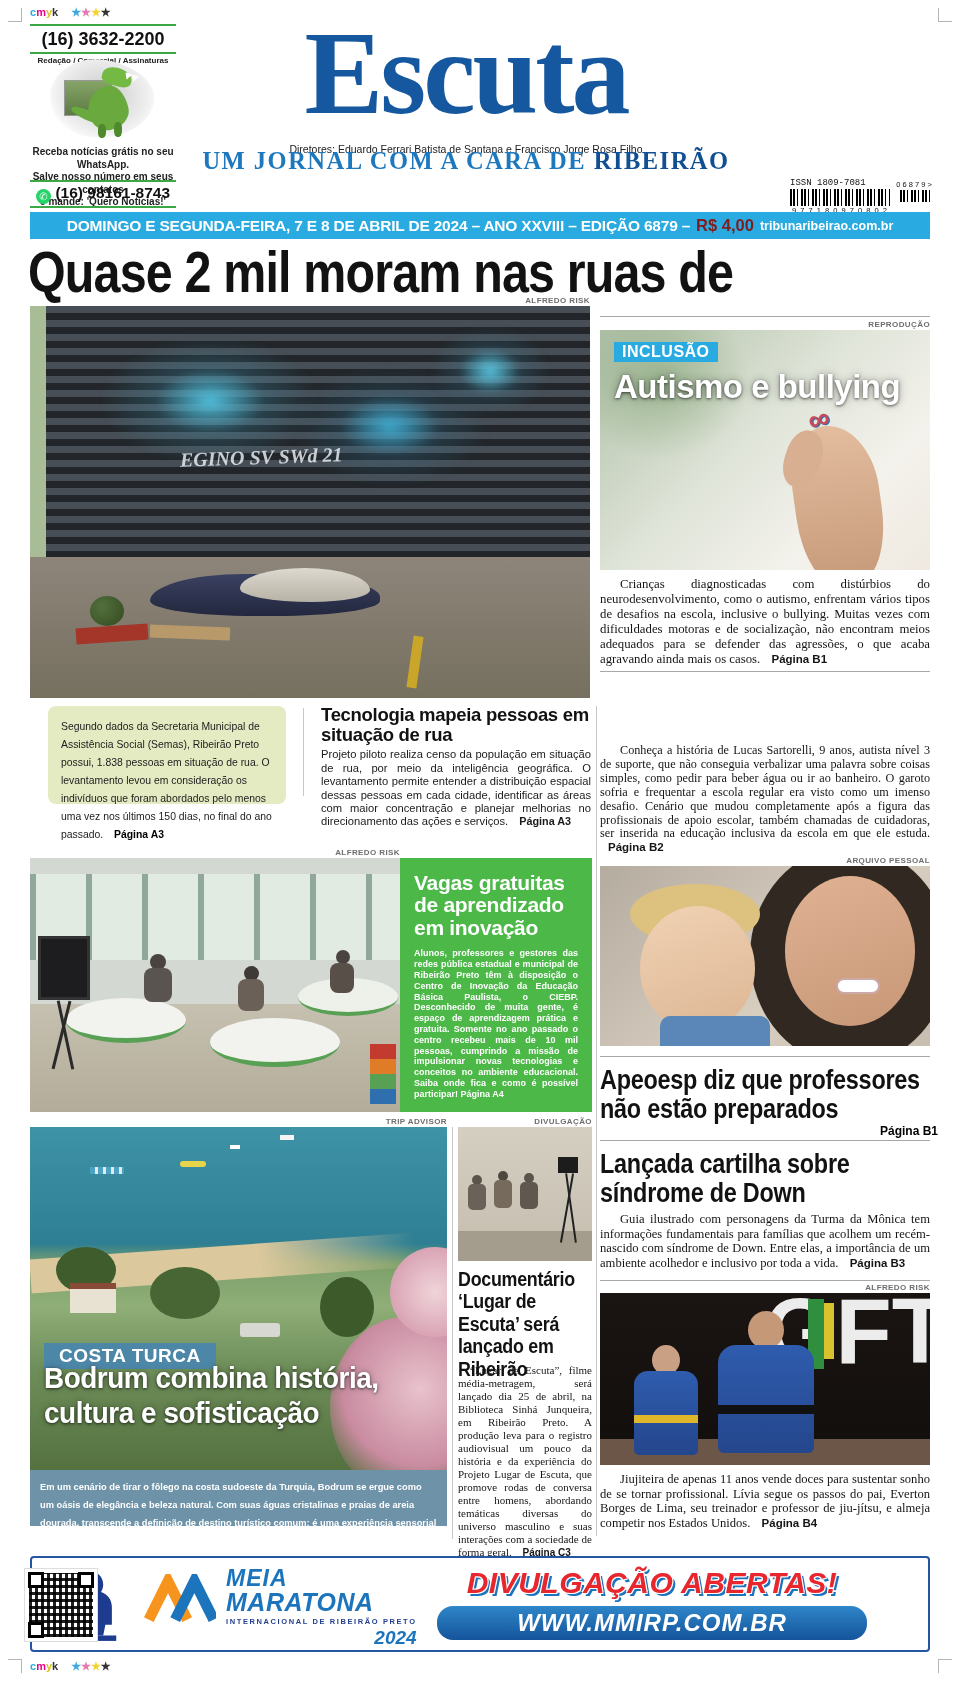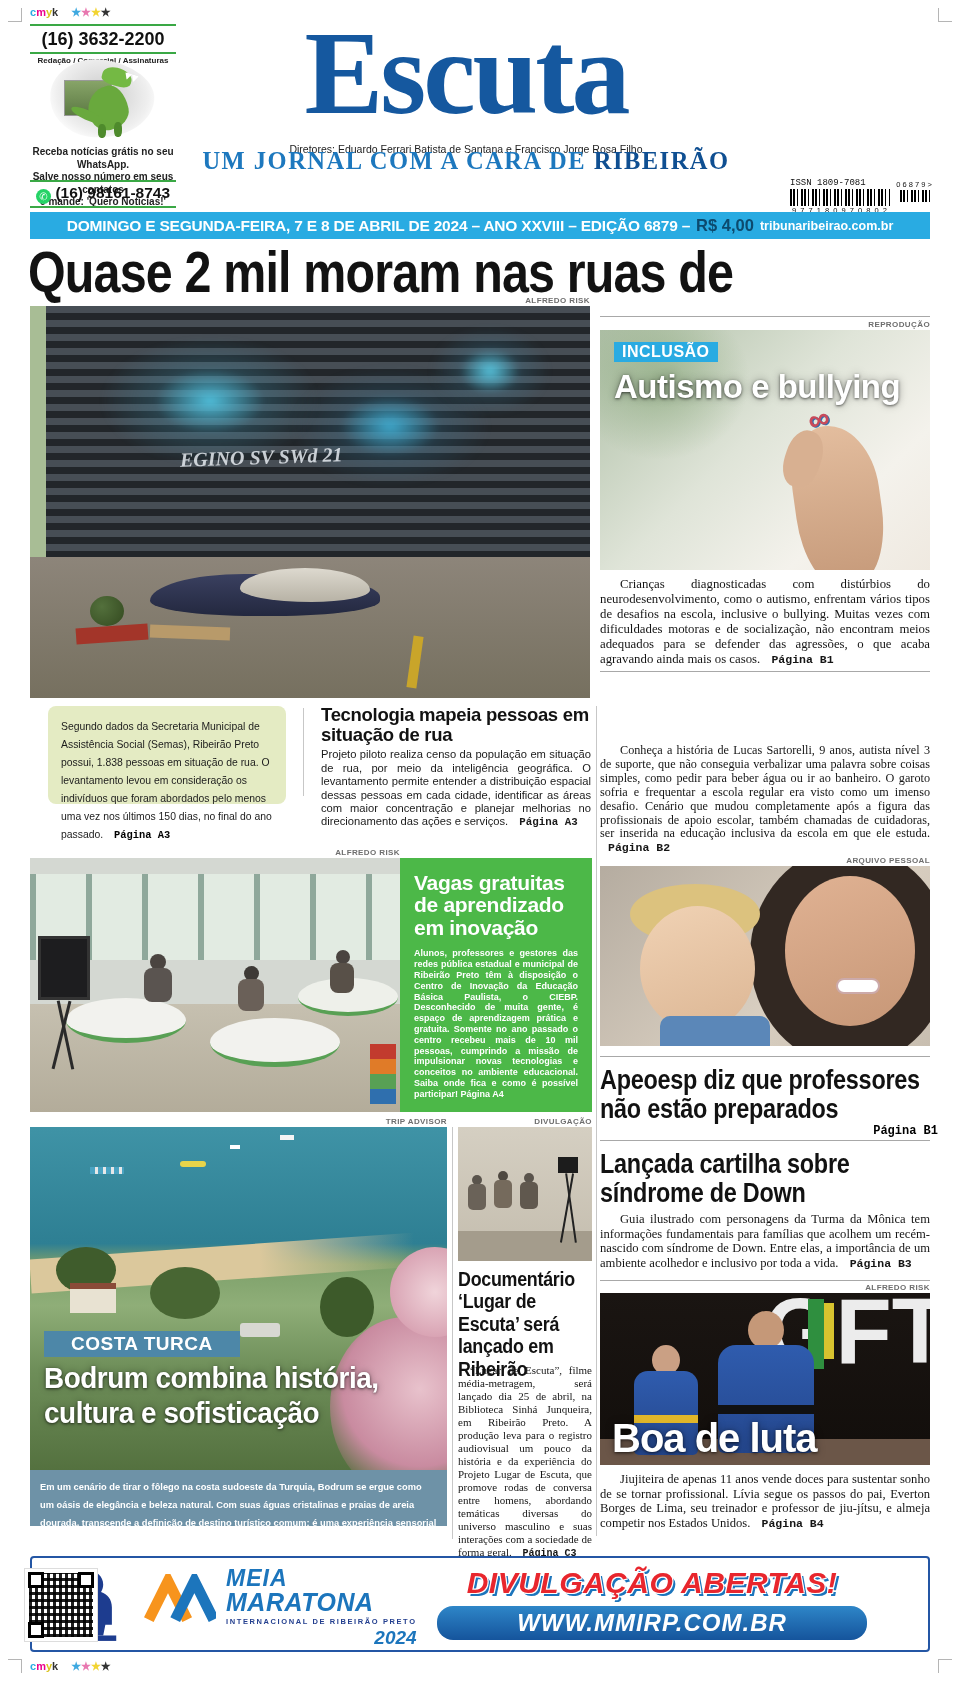--- a/index.html
+++ b/index.html
@@ -5,21 +5,21 @@
   html,body{margin:0;padding:0;background:#9a9a9a;}
   #page{position:relative;width:960px;height:1681px;margin:0 auto;background:#fff;
         font-family:"Liberation Sans",sans-serif;overflow:hidden;}
   .abs{position:absolute;}
   .credit{font-size:8px;color:#6e6e6e;letter-spacing:.4px;text-align:right;font-weight:bold;}
   .rule{border-top:1px solid #a8a8a8;height:0;}
   .vrule{width:1px;background:#c7c7c7;}
   .hl{font-weight:bold;color:#121212;letter-spacing:-.3px;font-family:"Liberation Sans",sans-serif;}
   .cx{transform-origin:0 0;display:block;}
   .serif{font-family:"Liberation Serif",serif;text-align:justify;color:#151515;}
-  .pgref{font-family:Liberation Mono, monospace;font-weight:bold;font-style:normal;padding-left:8px;}
+  .pgref{font-family:Liberation Sans, sans-serif;font-weight:bold;font-style:normal;padding-left:8px;}
   .shadowed{text-shadow:0 1px 3px rgba(0,0,0,.6),0 0 8px rgba(0,0,0,.35);}
   .photo{overflow:hidden;position:absolute;}
   .kicker{display:inline-block;color:#fff;font-weight:bold;}
   .greenline{height:2px;background:#3aa845;}
   .qr{position:relative;background:#fff;}
   .qr .qmod{position:absolute;inset:6%;
     background:repeating-linear-gradient(90deg,rgba(0,0,0,.88) 0 3px,transparent 3px 6px),
                repeating-linear-gradient(0deg,rgba(0,0,0,.88) 0 3px,transparent 3px 7px);}
   .qr .fp{position:absolute;width:22%;height:22%;border:3px solid #000;background:#fff;box-sizing:border-box;}
   .qr .fp.tl{left:4%;top:4%;} .qr .fp.tr{right:4%;top:4%;} .qr .fp.bl{left:4%;bottom:4%;}
@@ -94,21 +94,21 @@
   </div>
 
   <div class="abs" style="left:790px;top:178px;font-size:9px;font-family:'Liberation Mono',monospace;color:#111">ISSN 1809-7081</div>
   <div class="bars abs" style="left:790px;top:189px;width:100px;height:17px"></div>
   <div class="abs" style="left:790px;top:206px;width:100px;font-size:7.5px;letter-spacing:1px;color:#111;text-align:center">9 7 7 1 8 0 9 7 0 8 0 2 2</div>
   <div class="abs" style="left:896px;top:180px;width:36px;font-size:7.5px;color:#111;text-align:right">0 6 8 7 9 &gt;</div>
   <div class="bars abs" style="left:900px;top:190px;width:30px;height:12px"></div>
 
   <div class="abs" style="left:30px;top:212px;width:900px;height:27px;background:#29abe2;display:flex;align-items:center;justify-content:center;gap:6px">
     <span style="color:#fff;font-weight:bold;font-size:15.5px;letter-spacing:-.2px">DOMINGO E SEGUNDA-FEIRA, 7 E 8 DE ABRIL DE 2024 – ANO XXVIII – EDIÇÃO 6879 –</span>
-    <span style="color:#0c4a6e;font-weight:bold;font-size:16.5px">R$ 4,00</span>
+    <span style="color:#7f1d1d;font-weight:bold;font-size:16.5px">R$ 4,00</span>
     <span style="color:#fff;font-weight:bold;font-size:12.5px">tribunaribeirao.com.br</span>
   </div>
 
   <div class="abs" style="left:28px;top:243px;width:904px;height:62px">
     <div class="cx hl" style="width:1063px;transform:scaleX(.85);font-size:57px;line-height:1.02;letter-spacing:-1px">Quase 2 mil moram nas ruas de Ribeirão</div>
   </div>
 
   <div class="abs credit" style="left:30px;top:296px;width:560px">ALFREDO RISK</div>
   <div class="photo" style="left:30px;top:306px;width:560px;height:392px;background:#2e3338">
     <div class="abs" style="left:0;top:0;width:100%;height:64%;background:repeating-linear-gradient(180deg,#474e55 0 7px,#22262a 7px 14px)"></div>
@@ -186,21 +186,20 @@
     <div class="abs" style="right:-18px;top:-14px;font-size:92px;font-weight:bold;color:#ececec;letter-spacing:0;font-family:Liberation Sans, sans-serif">GFT</div>
     <div class="abs" style="left:208px;top:6px;width:16px;height:70px;background:#2f8f3f"></div>
     <div class="abs" style="left:224px;top:10px;width:10px;height:56px;background:#d8c32f"></div>
     <div class="abs" style="left:0;bottom:0;width:100%;height:26px;background:#6b5648"></div>
     <div class="blob" style="left:148px;top:18px;width:36px;height:38px;background:#c59878"></div>
     <div class="abs" style="left:118px;top:52px;width:96px;height:108px;background:linear-gradient(#2f5cae,#24468c);border-radius:18px 18px 6px 6px"></div>
     <div class="abs" style="left:118px;top:112px;width:96px;height:9px;background:#111"></div>
     <div class="blob" style="left:52px;top:52px;width:28px;height:30px;background:#caa084"></div>
     <div class="abs" style="left:34px;top:78px;width:64px;height:84px;background:linear-gradient(#2f5cae,#24468c);border-radius:14px 14px 5px 5px"></div>
     <div class="abs" style="left:34px;top:122px;width:64px;height:8px;background:#e0b62a"></div>
-    <div class="abs shadowed" style="left:12px;bottom:4px;font-size:40px;font-weight:bold;color:#fff;letter-spacing:-1px">Boa de luta</div>
   </div>
   <div class="serif abs" style="left:600px;top:1472px;width:330px;font-size:12.6px;line-height:1.17;text-indent:20px">
     <span>Jiujiteira de apenas 11 anos vende doces para sustentar sonho de se tornar profissional. Lívia segue os passos do pai, Everton Borges de Lima, seu treinador e professor de jiu-jítsu, e almeja competir nos Estados Unidos. </span><b class="pgref" style="font-size:11.5px">Página B4</b>
   </div>
 
   <div class="abs credit" style="left:30px;top:848px;width:370px">ALFREDO RISK</div>
   <div class="photo" style="left:30px;top:858px;width:370px;height:254px;background:#d4d8d2">
     <div class="abs" style="left:0;top:16px;width:100%;height:86px;background:repeating-linear-gradient(90deg,#8fa89b 0 6px,#e2ebe2 6px 56px)"></div>
     <div class="abs" style="left:0;bottom:0;width:100%;height:108px;background:linear-gradient(#c6c0b0,#b3ac9a)"></div>
     <div class="abs" style="left:36px;top:140px;width:120px;height:40px;background:#f2f2ee;border-radius:50%;border-bottom:5px solid #58a054"></div>
@@ -233,21 +232,21 @@
     <div class="abs" style="left:250px;top:8px;width:14px;height:5px;background:#f4f4f4"></div>
     <div class="abs" style="left:150px;top:34px;width:26px;height:6px;background:#e8d44a;border-radius:3px"></div>
     <div class="abs" style="left:60px;top:40px;width:34px;height:7px;background:repeating-linear-gradient(90deg,#4aa3c2 0 5px,#e8e8e8 5px 8px)"></div>
     <div class="blob" style="left:26px;top:120px;width:60px;height:46px;background:#3f5c2c"></div>
     <div class="blob" style="left:120px;top:140px;width:70px;height:52px;background:#486633"></div>
     <div class="blob" style="left:290px;top:150px;width:54px;height:60px;background:#3d5a2a"></div>
     <div class="abs" style="left:40px;top:156px;width:46px;height:24px;background:#e8e2d2;border-top:6px solid #8a4a38"></div>
     <div class="abs" style="left:210px;top:196px;width:40px;height:14px;background:#d8d8d2;border-radius:3px"></div>
     <div class="blob" style="left:300px;top:190px;width:150px;height:180px;background:radial-gradient(circle at 60% 40%,#e8c2cc,#c98ba0 55%,#466b30 85%)"></div>
     <div class="blob" style="left:360px;top:120px;width:90px;height:90px;background:radial-gradient(circle at 50% 50%,#f0d4da,#d9a4b4 70%,transparent)"></div>
-    <div class="kicker" style="position:absolute;left:14px;top:204px;background:#4d87a8;font-size:19px;padding:2px 27px;letter-spacing:.5px">COSTA TURCA</div>
+    <div class="kicker" style="position:absolute;left:14px;top:216px;background:#4d87a8;font-size:19px;padding:2px 15px;letter-spacing:.5px">COSTA TURCA</div>
     <div class="abs" style="left:14px;top:234px;width:400px">
       <div class="cx shadowed" style="width:430px;transform:scaleX(.93);font-size:30px;font-weight:bold;color:#fff;line-height:1.15;letter-spacing:-.5px">Bodrum combina história, cultura e sofisticação</div>
     </div>
   </div>
   <div class="abs" style="left:30px;top:1470px;width:417px;height:56px;background:#6e92a7;box-sizing:border-box;padding:6px 10px">
     <span style="color:#fff;font-weight:bold;font-size:9.3px;line-height:1.22;text-align:justify;display:inline">Em um cenário de tirar o fôlego na costa sudoeste da Turquia, Bodrum se ergue como um oásis de elegância e beleza natural. Com suas águas cristalinas e praias de areia dourada, transcende a definição de destino turístico comum; é uma experiência sensorial que combina história, cultura e sofisticação para criar memórias inesquecíveis. </span><b style="color:#fff;font-size:9.3px">Página C1</b>
   </div>
 
   <div class="vrule abs" style="left:452px;top:1127px;height:412px"></div>
   <div class="vrule abs" style="left:596px;top:706px;height:830px"></div>

